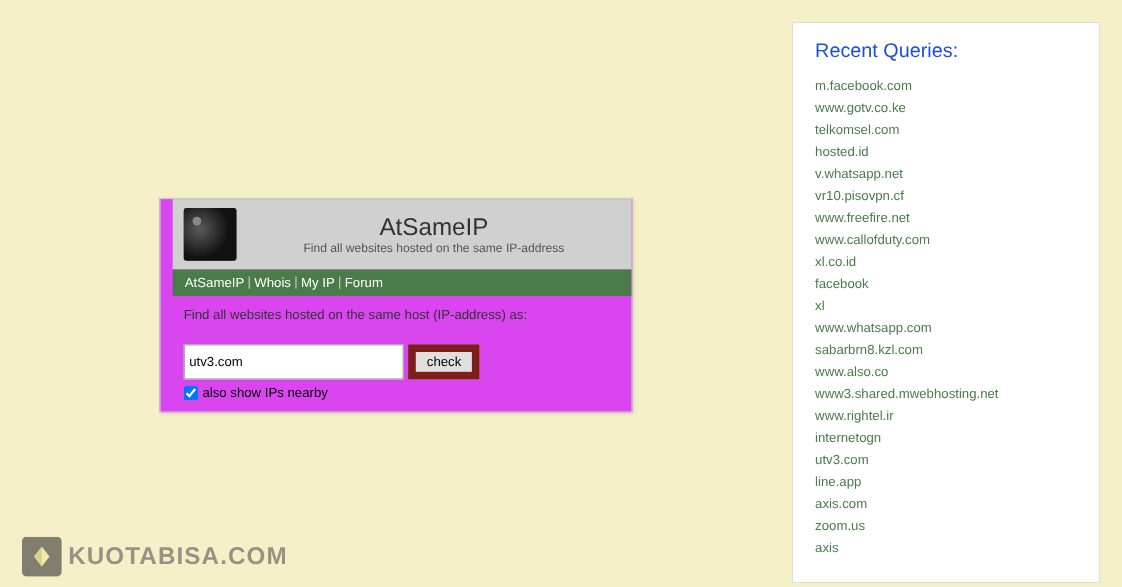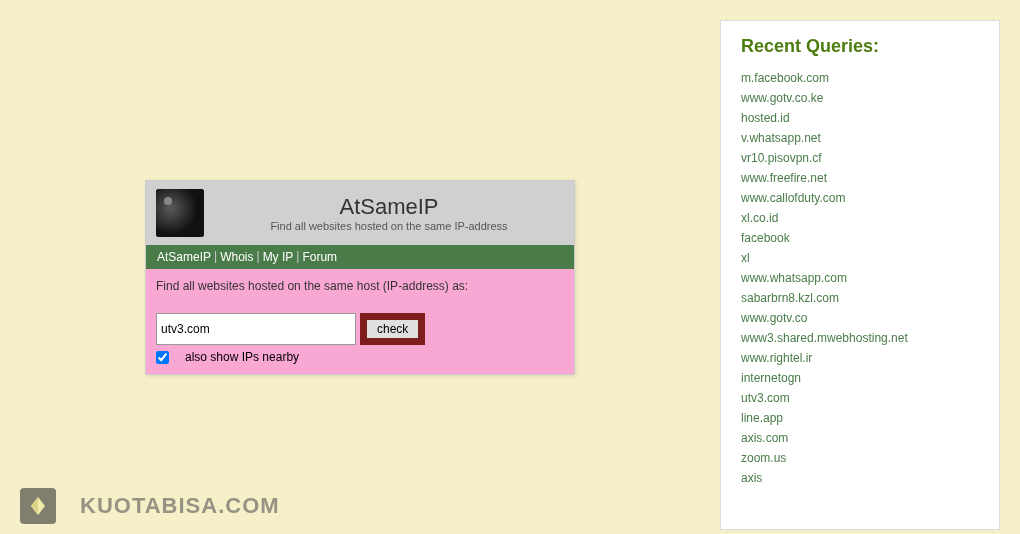--- a/index.html
+++ b/index.html
@@ -25,22 +25,23 @@
       display: flex;
       align-items: flex-start;
       justify-content: center;
       padding-top: 160px;
     }
 
     
     .atsameip-widget {
       width: 430px;
       border: 1px solid #ccc;
-      background: #f9a8d4;
+      background: #d946ef;
       box-shadow: 1px 1px 4px rgba(0,0,0,0.1);
+      padding-left: 11px;
     }
 
     .widget-header {
       display: flex;
       align-items: center;
       background: #d0d0d0;
       padding: 8px 10px;
       gap: 10px;
     }
 
@@ -135,37 +136,37 @@
       padding: 2px 10px;
       font-size: 12px;
       background: #e0e0e0;
       border: 7px solid #7f1d1d;
       cursor: pointer;
     }
 
     .checkbox-row {
       display: flex;
       align-items: center;
-      gap: 16px;
+      gap: 4px;
       font-size: 12px;
     }
 
     
     .right-panel {
       width: 280px;
       background: #fff;
       border: 1px solid #ddd;
       padding: 15px 20px;
       min-height: 510px;
     }
 
     .recent-title {
       font-size: 18px;
-      font-weight: bold;
-      color: #4d7c0f;
+      font-weight: normal;
+      color: #1d4ed8;
       margin-bottom: 12px;
     }
 
     .recent-list {
       display: flex;
       flex-direction: column;
       gap: 2px;
     }
 
     .recent-list a {
@@ -175,21 +176,21 @@
       line-height: 1.5;
     }
 
     
     .watermark {
       position: fixed;
       bottom: 10px;
       left: 20px;
       display: flex;
       align-items: center;
-      gap: 24px;
+      gap: 6px;
       opacity: 0.6;
     }
 
     .watermark-icon {
       width: 36px;
       height: 36px;
       background: #333;
       border-radius: 4px;
       display: flex;
       align-items: center;
@@ -243,31 +244,32 @@
         </div>
       </div>
     </div>
   </div>
 
   <div class="right-panel">
     <div class="recent-title">Recent Queries:</div>
     <div class="recent-list" id="recent-list">
     <a href="#">m.facebook.com</a>
         <a href="#">www.gotv.co.ke</a>
+        <a href="#">telkomsel.com</a>
         <a href="#">hosted.id</a>
         <a href="#">v.whatsapp.net</a>
         <a href="#">vr10.pisovpn.cf</a>
         <a href="#">www.freefire.net</a>
         <a href="#">www.callofduty.com</a>
         <a href="#">xl.co.id</a>
         <a href="#">facebook</a>
         <a href="#">xl</a>
         <a href="#">www.whatsapp.com</a>
         <a href="#">sabarbrn8.kzl.com</a>
-        <a href="#">www.gotv.co</a>
+        <a href="#">www.also.co</a>
         <a href="#">www3.shared.mwebhosting.net</a>
         <a href="#">www.rightel.ir</a>
         <a href="#">internetogn</a>
         <a href="#">utv3.com</a>
         <a href="#">line.app</a>
         <a href="#">axis.com</a>
         <a href="#">zoom.us</a>
         <a href="#">axis</a>
       </div>
   </div>

